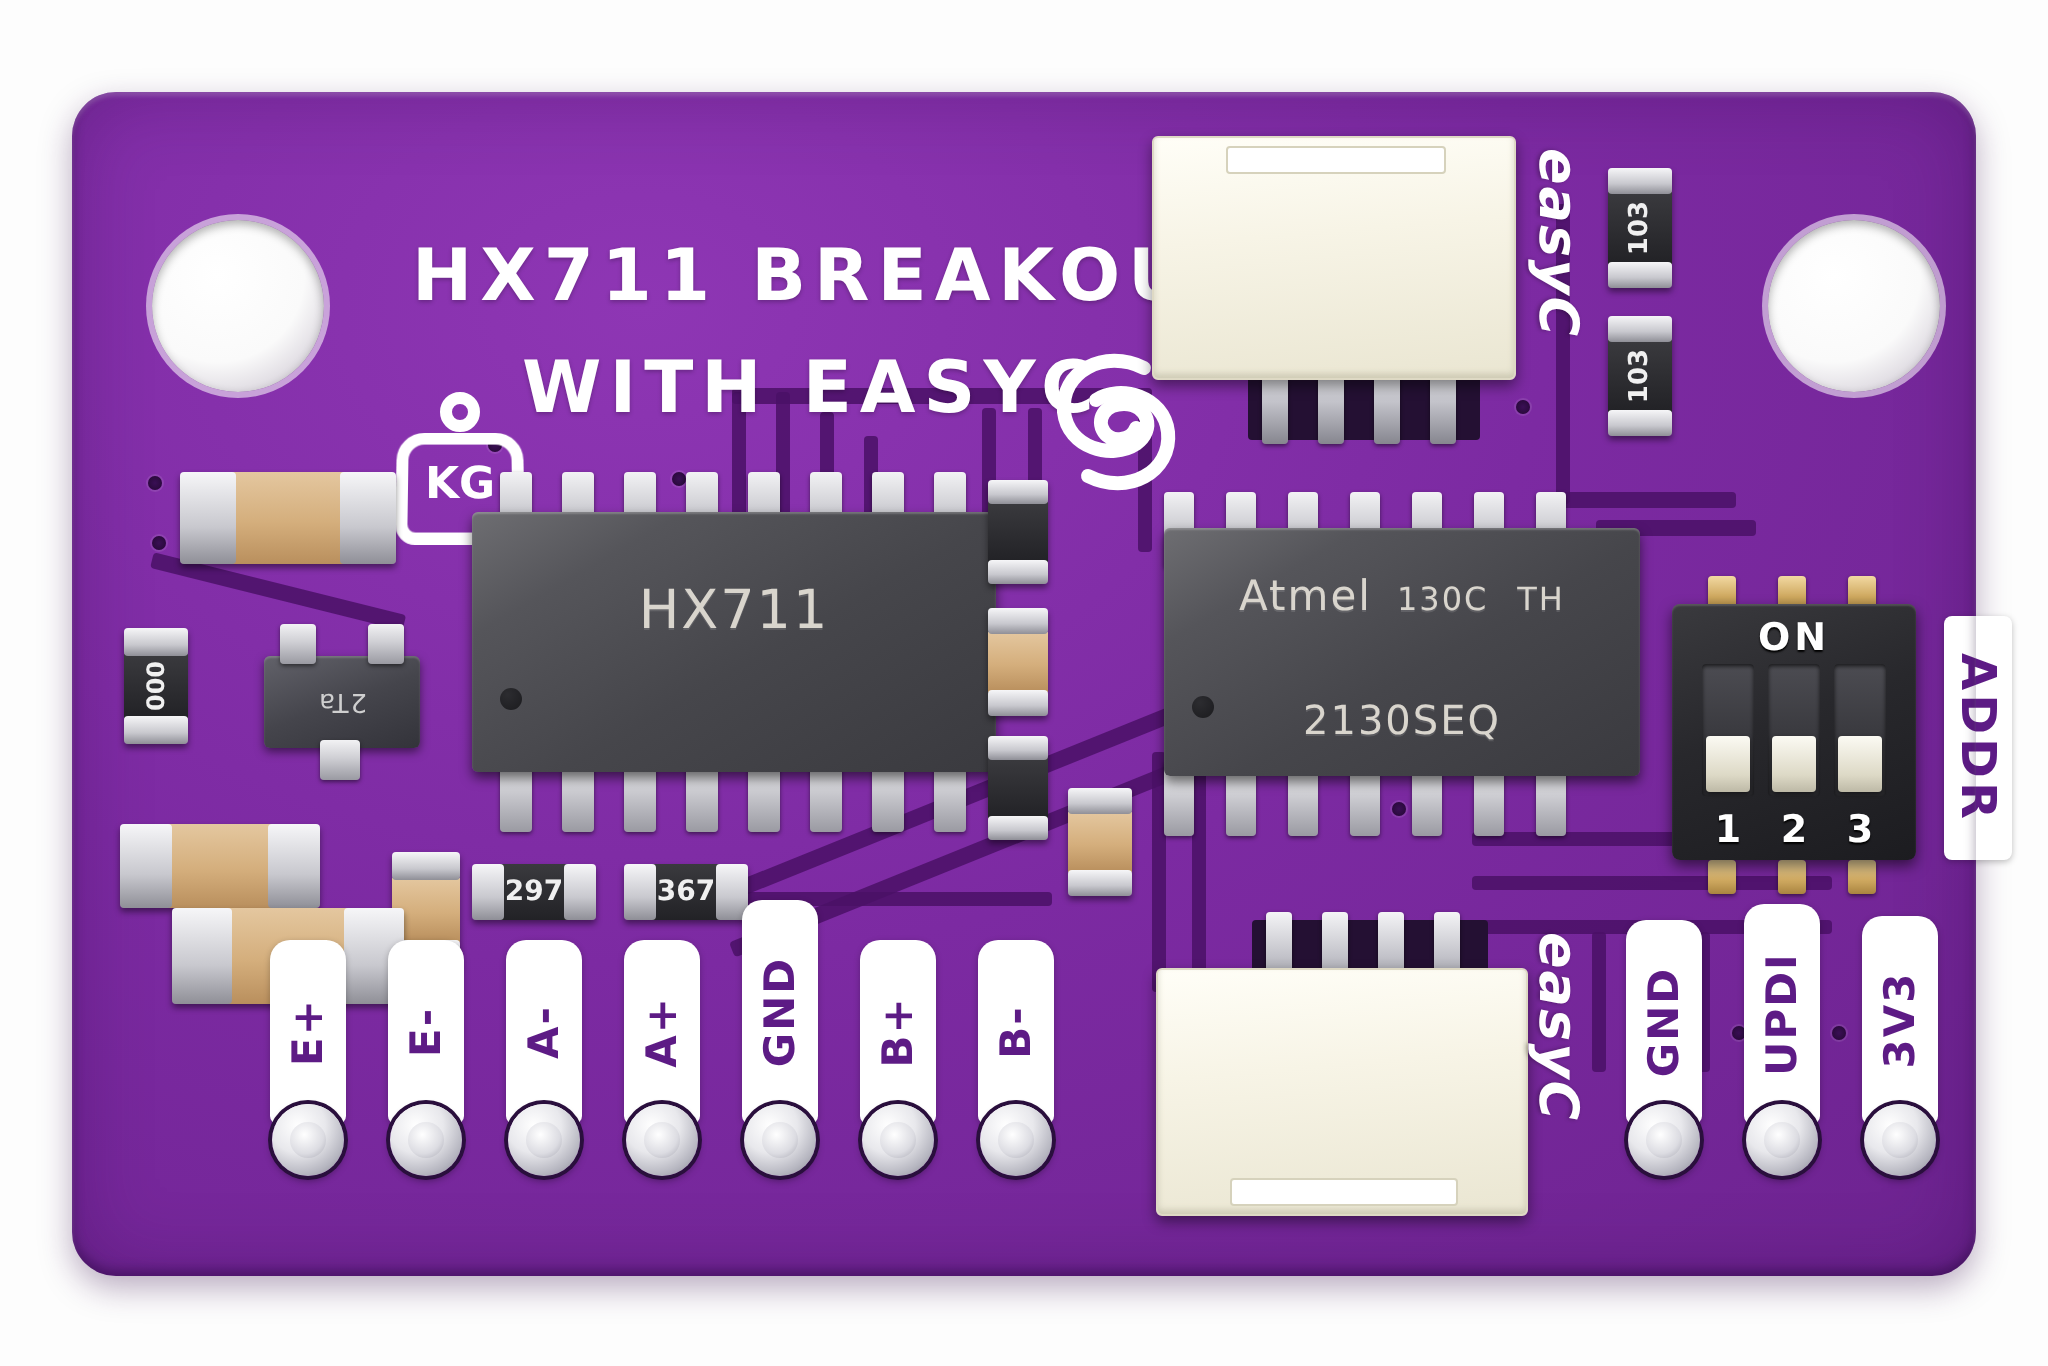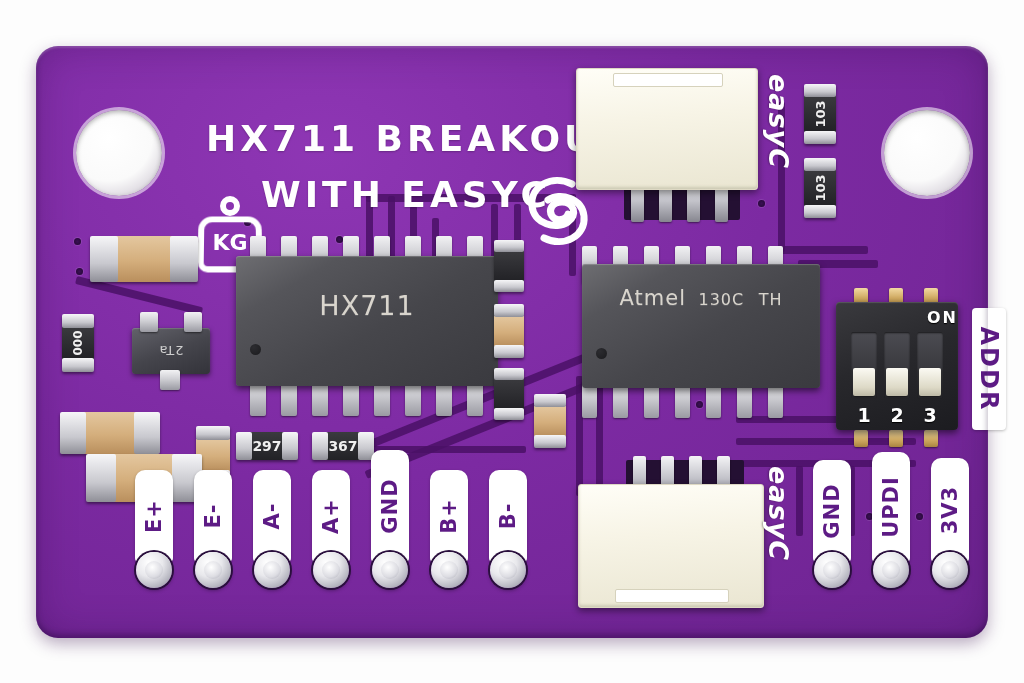--- a/index.html
+++ b/index.html
@@ -91,22 +91,22 @@
   .jst .slot{position:absolute;background:#ffffff;border:1px solid #d6d2bc;border-radius:2px;}
   .jstpin{position:absolute;width:13px;
     background:linear-gradient(180deg,#f4f4f6,#c3c3ca 50%,#86868f);
     border-radius:2px;box-shadow:0 1px 2px rgba(0,0,0,.5);}
   .jstpad{position:absolute;background:#241033;border-radius:2px;}
 
   
   #dip{position:absolute;left:800px;top:256px;width:122px;height:128px;border-radius:4px;
     background:linear-gradient(160deg,#3a3a3e,#28282c 45%,#1c1c20);
     box-shadow:0 3px 7px rgba(0,0,0,.55), inset 0 1px 1px rgba(255,255,255,.16);}
-  #dip .on{position:absolute;left:0;right:0;top:6px;text-align:right;color:#fff;
-    font-family:"DejaVu Sans",sans-serif;font-weight:700;font-size:16px;letter-spacing:2px;
+  #dip .on{position:absolute;left:0;right:0;top:6px;text-align:center;color:#fff;
+    font-family:"DejaVu Sans",sans-serif;font-weight:700;font-size:19px;letter-spacing:2px;
     text-shadow:0 1px 1px #000;}
   .swwell{position:absolute;top:30px;width:26px;height:66px;border-radius:2px;
     background:linear-gradient(180deg,#4c4c52,#2a2a2e);box-shadow:inset 0 1px 2px rgba(0,0,0,.7);}
   .swlever{position:absolute;left:2px;bottom:2px;width:22px;height:28px;border-radius:2px;
     background:linear-gradient(180deg,#fbfaf3,#ddd9c6 70%,#bdb9a6);
     box-shadow:0 1px 2px rgba(0,0,0,.5);}
   .swnum{position:absolute;bottom:4px;width:26px;text-align:center;color:#fff;
     font-family:"DejaVu Sans",sans-serif;font-weight:700;font-size:19px;text-shadow:0 1px 1px #000;}
   .dippad{position:absolute;width:14px;height:17px;border-radius:2px;
     background:linear-gradient(180deg,#f2d9a2,#cfa960 60%,#a98440);
@@ -244,20 +244,21 @@
     <div class="leg" style="left:701px;top:334px;width:15px;height:38px;"></div>
     <div class="leg" style="left:732px;top:334px;width:15px;height:38px;"></div>
 
     <div class="ic" style="left:534px;top:218px;width:238px;height:124px;margin-left:12px;">
       <div class="pin1" style="left:14px;top:84px;"></div>
       <div style="position:absolute;left:0;right:0;top:22px;text-align:center;">
         <span class="ictxt" style="position:static;display:inline;font-size:21px;">Atmel</span>
         <span class="ictxt" style="position:static;display:inline;font-size:16px;margin-left:8px;">130C</span>
         <span class="ictxt" style="position:static;display:inline;font-size:16px;margin-left:10px;">TH</span>
       </div>
+      <div class="ictxt" style="top:84px;font-size:20px;text-align:center;">2130SEQ</div>
     </div>
 
     <div class="smd" style="left:54px;top:190px;width:108px;height:46px;">
       <div class="bodyC"></div>
         <div class="term termL"></div>
         <div class="term termR"></div>
     </div>
     <div class="smd" style="left:24px;top:366px;width:100px;height:42px;">
       <div class="bodyC"></div>
         <div class="term termL"></div>

